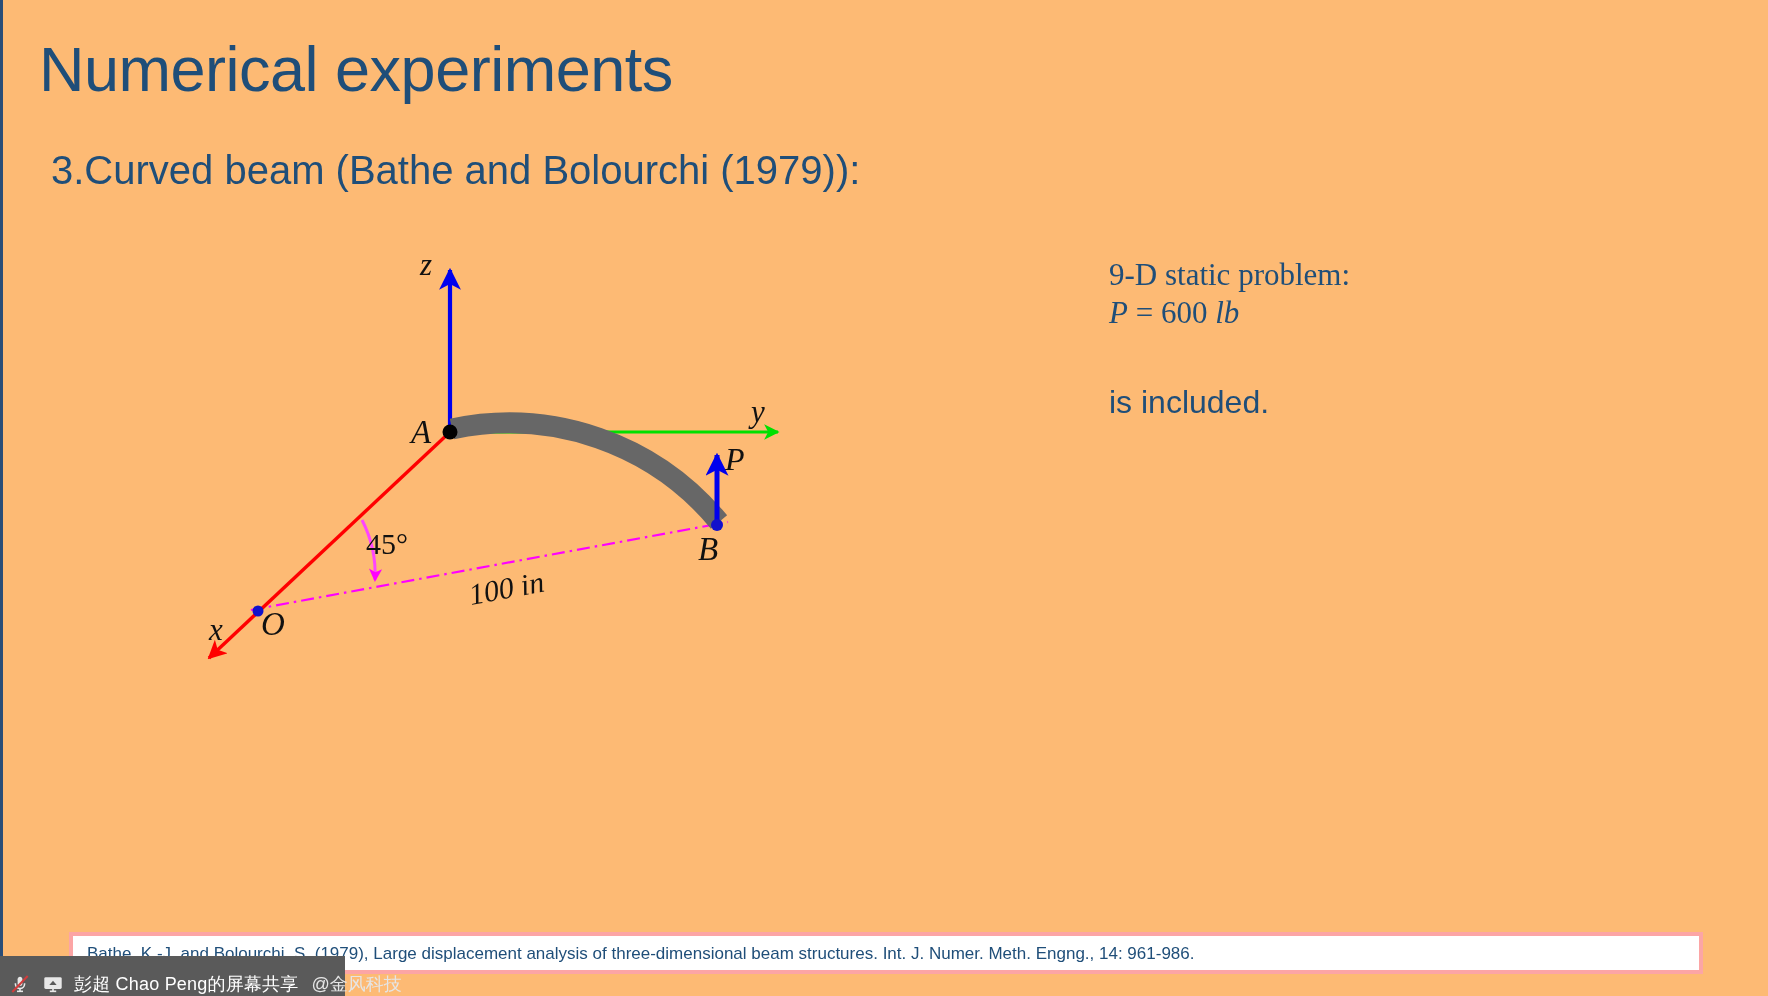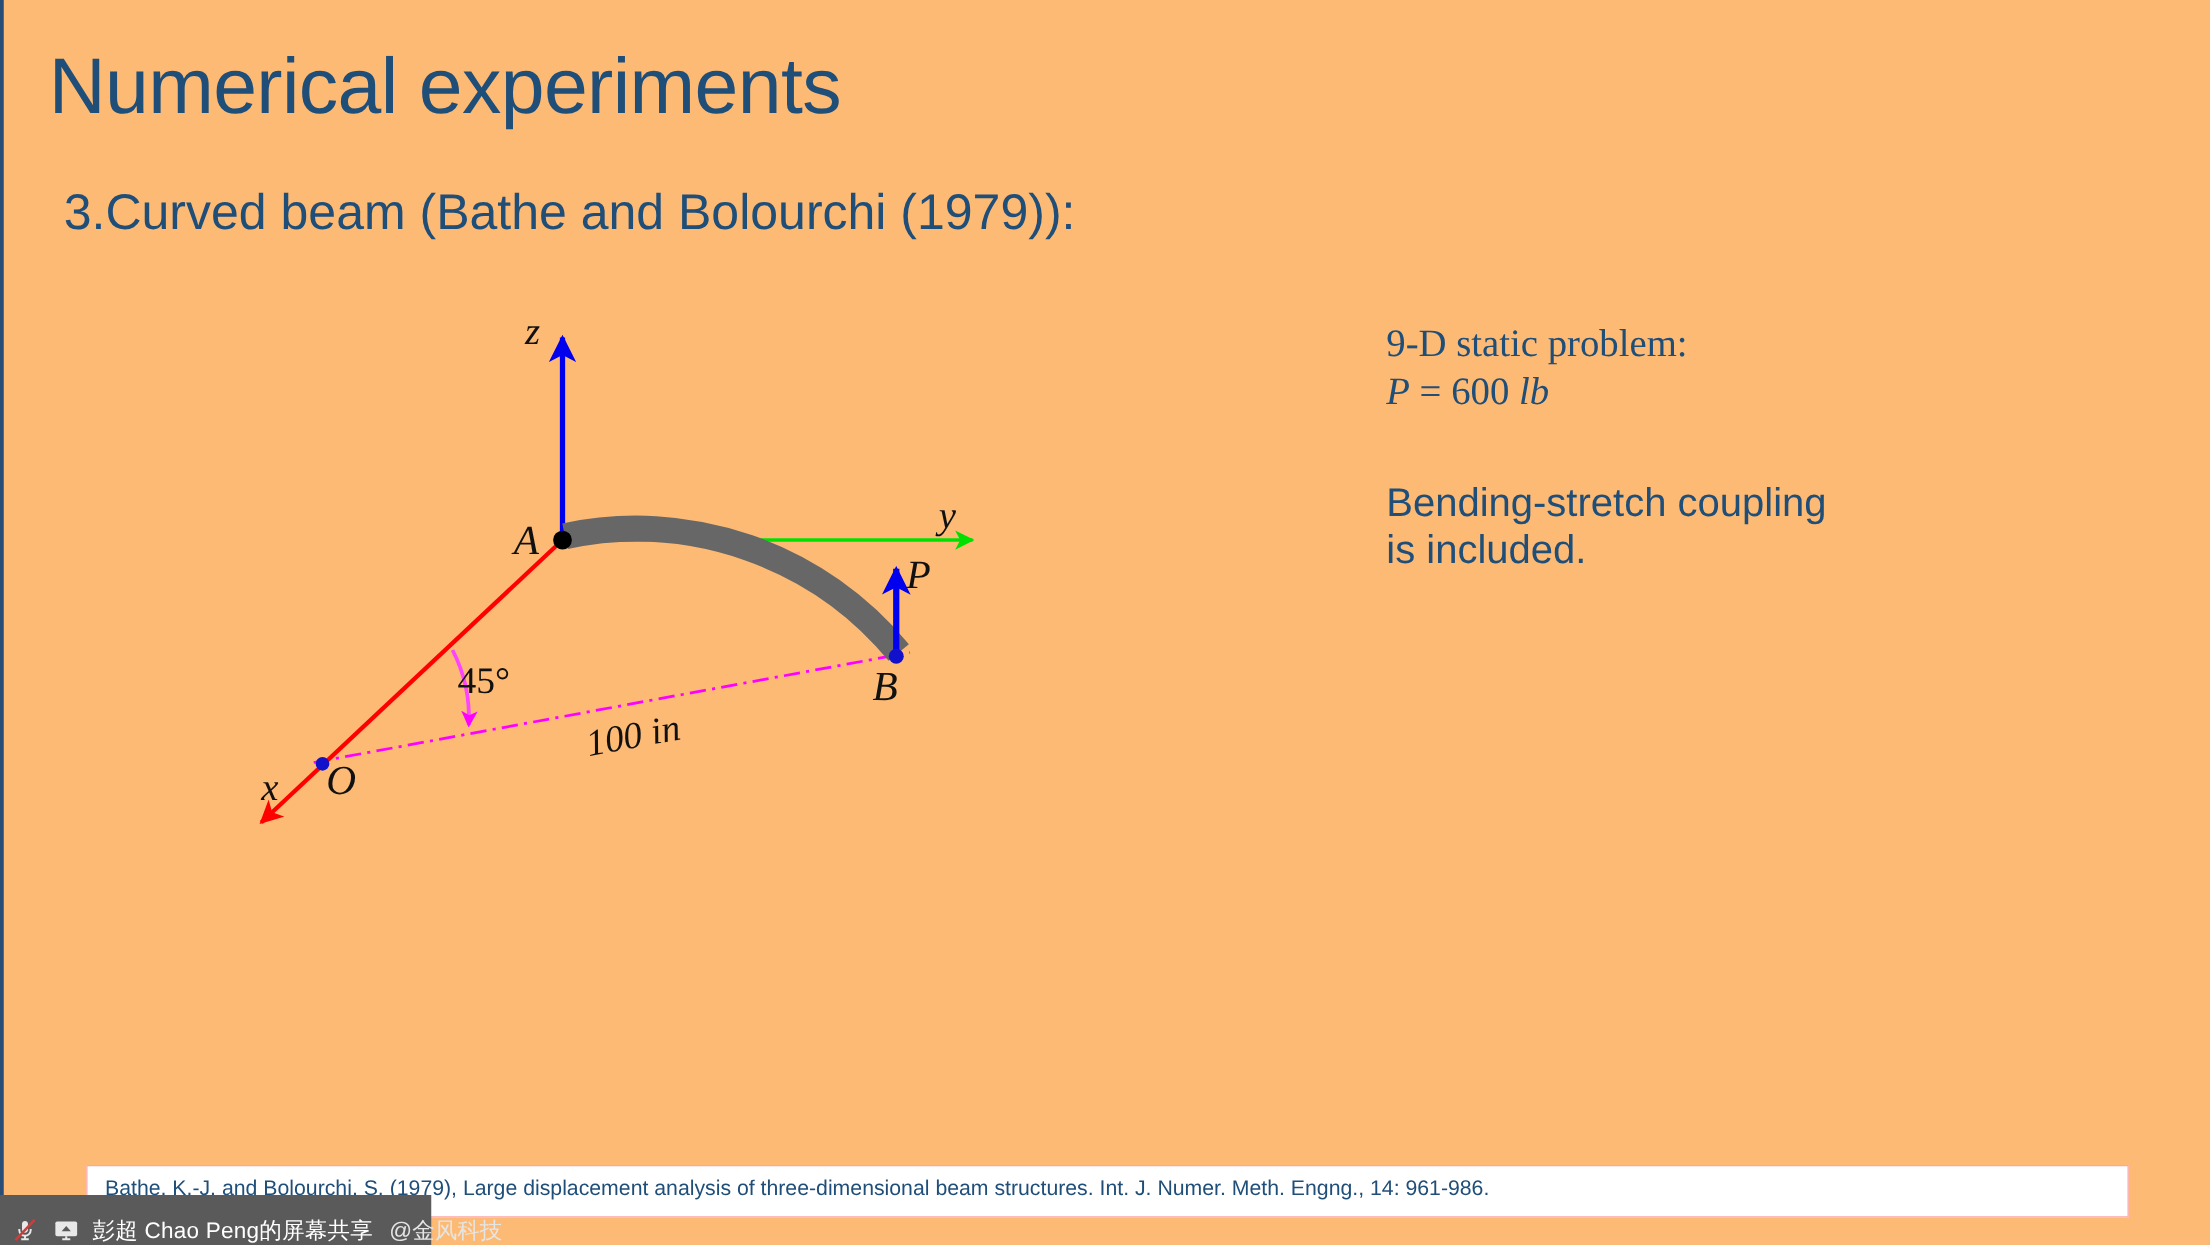--- a/index.html
+++ b/index.html
@@ -78,21 +78,21 @@
     height: 450px;
   }
   #figure svg { display: block; }
   
   #citation-box {
     position: absolute;
     left: 66px;
     top: 932px;
     width: 1634px;
     height: 42px;
-    border: 1px solid #fca5a5;
+    border: 4px solid #fca5a5;
     box-sizing: border-box;
     background: #ffffff;
   }
   #citation-text {
     position: absolute;
     left: 14px;
     top: 8px;
     font-size: 17px;
     color: #1f4e79;
     font-family: "Liberation Sans", sans-serif;
@@ -206,21 +206,20 @@
     </svg>
   </div>
 
   <div id="notes">
     <div class="note-serif">9-D static problem:</div>
     <div class="note-math">
       <span>P</span><span class="up"> = </span><span class="up">600</span>
       <span>lb</span>
     </div>
     <div id="note-sans">
-      <div>Bending-stretch coupling</div>
       <div>is included.</div>
     </div>
   </div>
 
   <div id="citation-box">
     <div id="citation-text">Bathe, K.-J. and Bolourchi, S. (1979), Large displacement analysis of three-dimensional beam structures. Int. J. Numer. Meth. Engng., 14: 961-986.</div>
   </div>
 
 </div>
 

